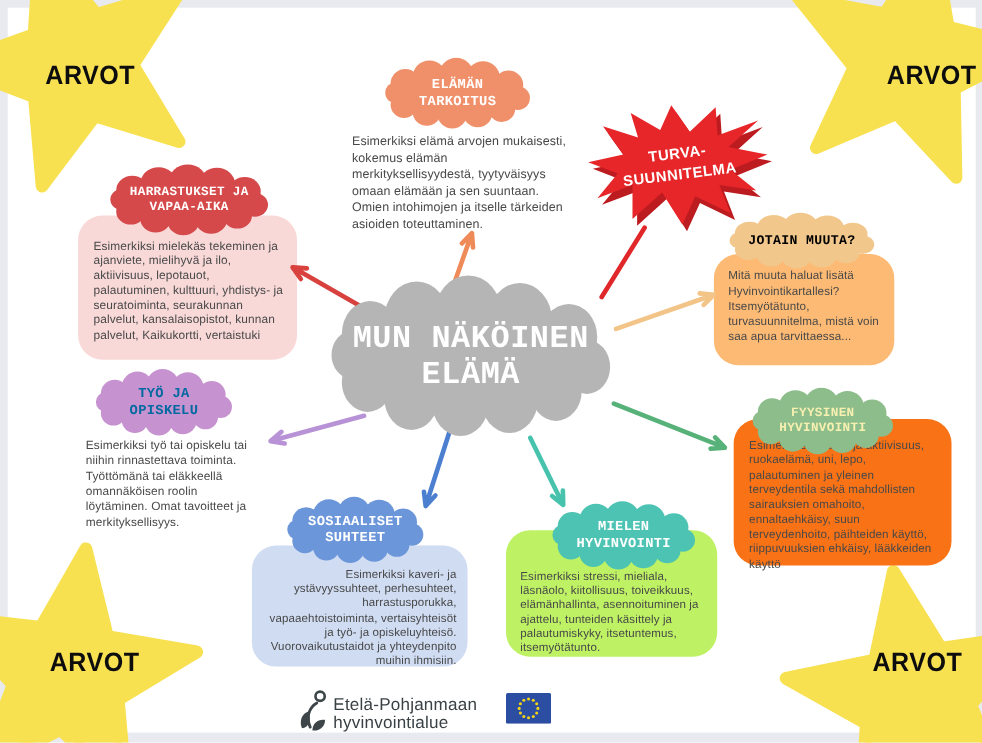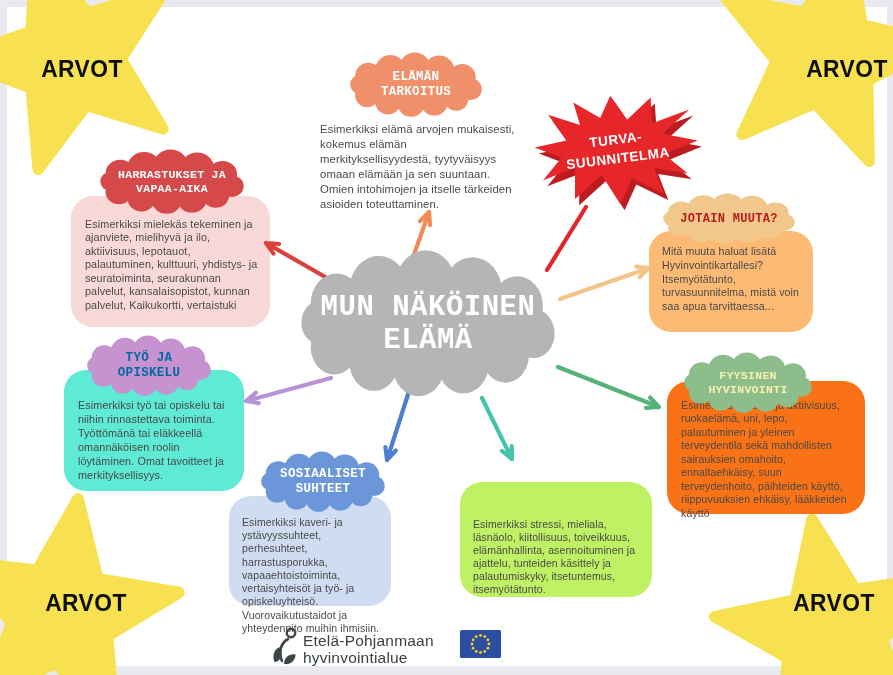--- a/index.html
+++ b/index.html
@@ -49,21 +49,21 @@
   .c-n3{left:683px;top:352px;width:130px;height:62px;} .c-n3 .cloud-label{font-size:11.5px;} .c-n3 span{max-width:96px;}
   .c-n4{left:86px;top:335px;width:126px;height:62px;}  .c-n4 .cloud-label{font-size:12.5px;} .c-n4 span{max-width:82px;}
   .c-n5{left:260px;top:451px;width:126px;height:62px;} .c-n5 .cloud-label{font-size:12.5px;} .c-n5 span{max-width:106px;}
   .c-n6{left:501px;top:455px;width:132px;height:64px;} .c-n6 .cloud-label{font-size:12.5px;} .c-n6 span{max-width:100px;}
   
   .b-n0{left:304px;top:96px;width:231px;height:112px;padding:26px 16px 8px 16px;font-size:11.3px;line-height:1.32;}
   .b-n1{left:71px;top:196px;width:199px;height:131px;padding:22px 12px 8px 14px;font-size:10.8px;line-height:1.25;}
   .b-n2{left:649px;top:231px;width:164px;height:101px;padding:14px 10px 8px 13px;font-size:10.6px;line-height:1.3;}
   .b-n3{left:667px;top:381px;width:198px;height:133px;padding:18px 10px 8px 14px;font-size:10.6px;line-height:1.27;}
   .b-n4{left:64px;top:370px;width:180px;height:121px;padding:28px 10px 8px 14px;font-size:10.8px;line-height:1.3;}
-  .b-n5{left:229px;top:496px;width:162px;height:110px;padding:20px 10px 8px 13px;font-size:10.5px;line-height:1.26;}
+  .b-n5{left:229px;top:496px;width:196px;height:110px;padding:20px 10px 8px 13px;font-size:10.5px;line-height:1.26;text-align:right;}
   .b-n6{left:460px;top:482px;width:192px;height:115px;padding:36px 10px 8px 13px;font-size:10.5px;line-height:1.24;}
   .node-box{box-sizing:border-box;}
   
   .footer-org-logo{left:271px;top:626px;width:30px;height:40px;z-index:2;}
   .footer-org-name{left:303px;top:632px;font-size:15.5px;line-height:1.12;color:#3A4145;letter-spacing:.2px;z-index:2;}
   .footer-eu-flag{left:460px;top:630px;width:41px;height:28px;z-index:2;}
   .footer-eu-text{left:507px;top:636px;font-size:7.8px;line-height:1.5;color:#333;z-index:2;}
 </style>
 </head>
 <body>
@@ -118,21 +118,21 @@
   </div>
   <div class="node-box b-n1" style="background-color: rgb(248, 217, 216);">
     <p>Esimerkiksi mielekäs tekeminen ja ajanviete, mielihyvä ja ilo, aktiivisuus, lepotauot, palautuminen, kulttuuri, yhdistys- ja seuratoiminta, seurakunnan palvelut, kansalaisopistot, kunnan palvelut, Kaikukortti, vertaistuki</p>
   </div>
   <div class="node-box b-n2" style="background-color: #fdba74;">
     <p>Mitä muuta haluat lisätä Hyvinvointikartallesi? Itsemyötätunto, turvasuunnitelma, mistä voin saa apua tarvittaessa...</p>
   </div>
   <div class="node-box b-n3" style="background-color: #f97316;">
     <p>Esimerkiksi liikunta ja aktiivisuus, ruokaelämä, uni, lepo, palautuminen ja yleinen terveydentila sekä mahdollisten sairauksien omahoito, ennaltaehkäisy, suun terveydenhoito, päihteiden käyttö, riippuvuuksien ehkäisy, lääkkeiden käyttö</p>
   </div>
-  <div class="node-box b-n4" style="background-color: #5eead4;">
+  <div class="node-box b-n4" style="background-color: #ffffff;">
     <p>Esimerkiksi työ tai opiskelu tai niihin rinnastettava toiminta. Työttömänä tai eläkkeellä omannäköisen roolin löytäminen. Omat tavoitteet ja merkityksellisyys.</p>
   </div>
   <div class="node-box b-n5" style="background-color: rgb(207, 220, 242);">
     <p>Esimerkiksi kaveri- ja ystävyyssuhteet, perhesuhteet, harrastusporukka, vapaaehtoistoiminta, vertaisyhteisöt ja työ- ja opiskeluyhteisö. Vuorovaikutustaidot ja yhteydenpito muihin ihmisiin.</p>
   </div>
   <div class="node-box b-n6" style="background-color: #bef264;">
     <p>Esimerkiksi stressi, mieliala, läsnäolo, kiitollisuus, toiveikkuus, elämänhallinta, asennoituminen ja ajattelu, tunteiden käsittely ja palautumiskyky, itsetuntemus, itsemyötätunto.</p>
   </div>
 
   <svg id="arrow-layer" width="893" height="675" viewBox="0 0 893 675">
@@ -170,21 +170,21 @@
         <use href="#cloudG" fill="#D6494B"></use>
       </svg>
     <div class="cloud-label" style="color: rgb(255, 255, 255);">
         <span>HARRASTUKSET JA VAPAA-AIKA</span>
       </div>
   </div>
   <div class="cloud c-n2">
     <svg viewBox="0 0 220 110" preserveAspectRatio="none">
         <use href="#cloudG" fill="#F2C78C"></use>
       </svg>
-    <div class="cloud-label" style="color: #b91c1c;">
+    <div class="cloud-label" style="color: #000000;">
         <span>JOTAIN MUUTA?</span>
       </div>
   </div>
   <div class="cloud c-n3">
     <svg viewBox="0 0 220 110" preserveAspectRatio="none">
         <use href="#cloudG" fill="#8CBD8B"></use>
       </svg>
     <div class="cloud-label" style="color: rgb(247, 240, 176);">
         <span>FYYSINEN HYVINVOINTI</span>
       </div>
@@ -196,20 +196,28 @@
     <div class="cloud-label" style="color: #0369a1;">
         <span>TYÖ JA OPISKELU</span>
       </div>
   </div>
   <div class="cloud c-n5">
     <svg viewBox="0 0 220 110" preserveAspectRatio="none">
         <use href="#cloudG" fill="#6B96D9"></use>
       </svg>
     <div class="cloud-label" style="color: rgb(255, 255, 255);">
         <span>SOSIAALISET SUHTEET</span>
+      </div>
+  </div>
+  <div class="cloud c-n6">
+    <svg viewBox="0 0 220 110" preserveAspectRatio="none">
+        <use href="#cloudG" fill="#4CC3B3"></use>
+      </svg>
+    <div class="cloud-label" style="color: rgb(255, 255, 255);">
+        <span>MIELEN HYVINVOINTI</span>
       </div>
   </div>
 
   <div class="cloud center-cloud">
     <svg viewBox="0 0 220 110" preserveAspectRatio="none">
         <use href="#cloudG" fill="#B5B5B5"></use>
       </svg>
     <div class="cloud-label center-title" style="color: rgb(255, 255, 255);">
       <span>MUN NÄKÖINEN ELÄMÄ</span>
     </div>

